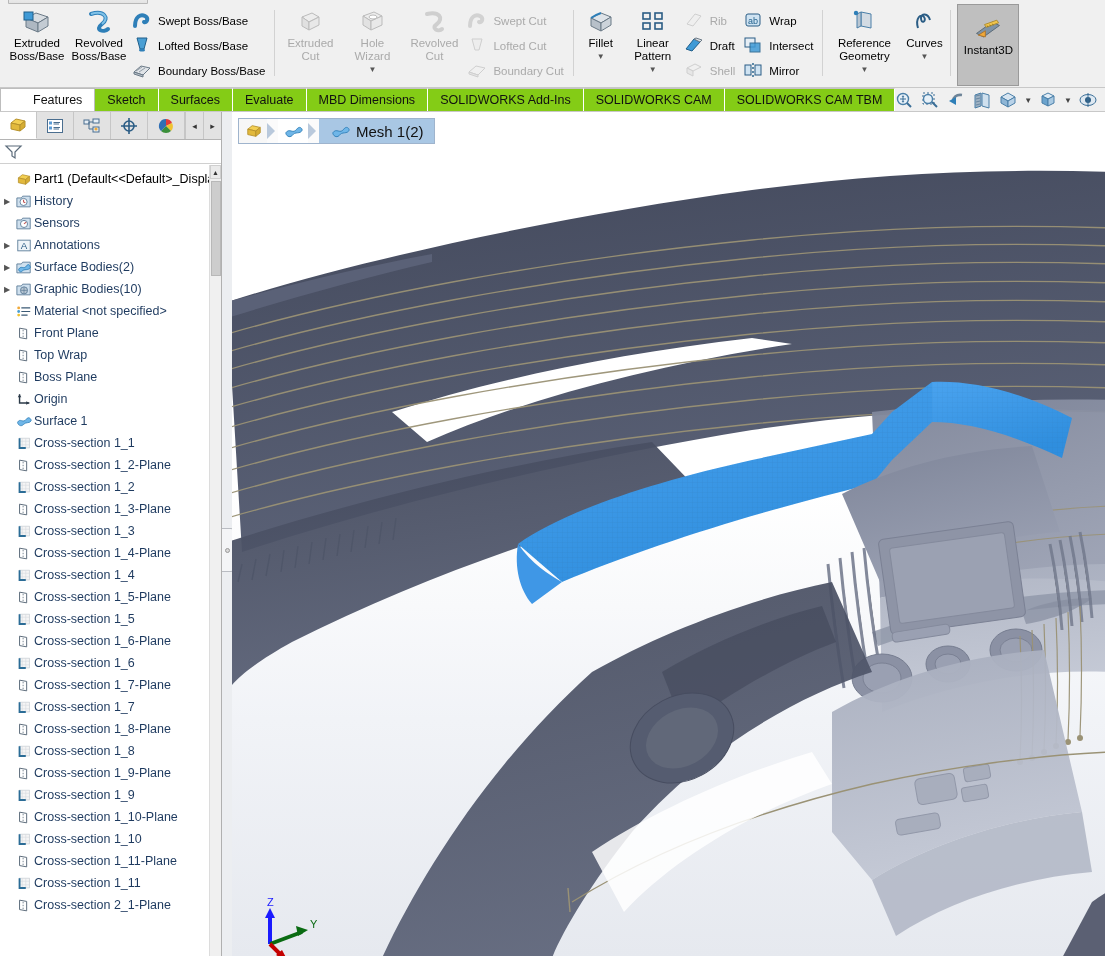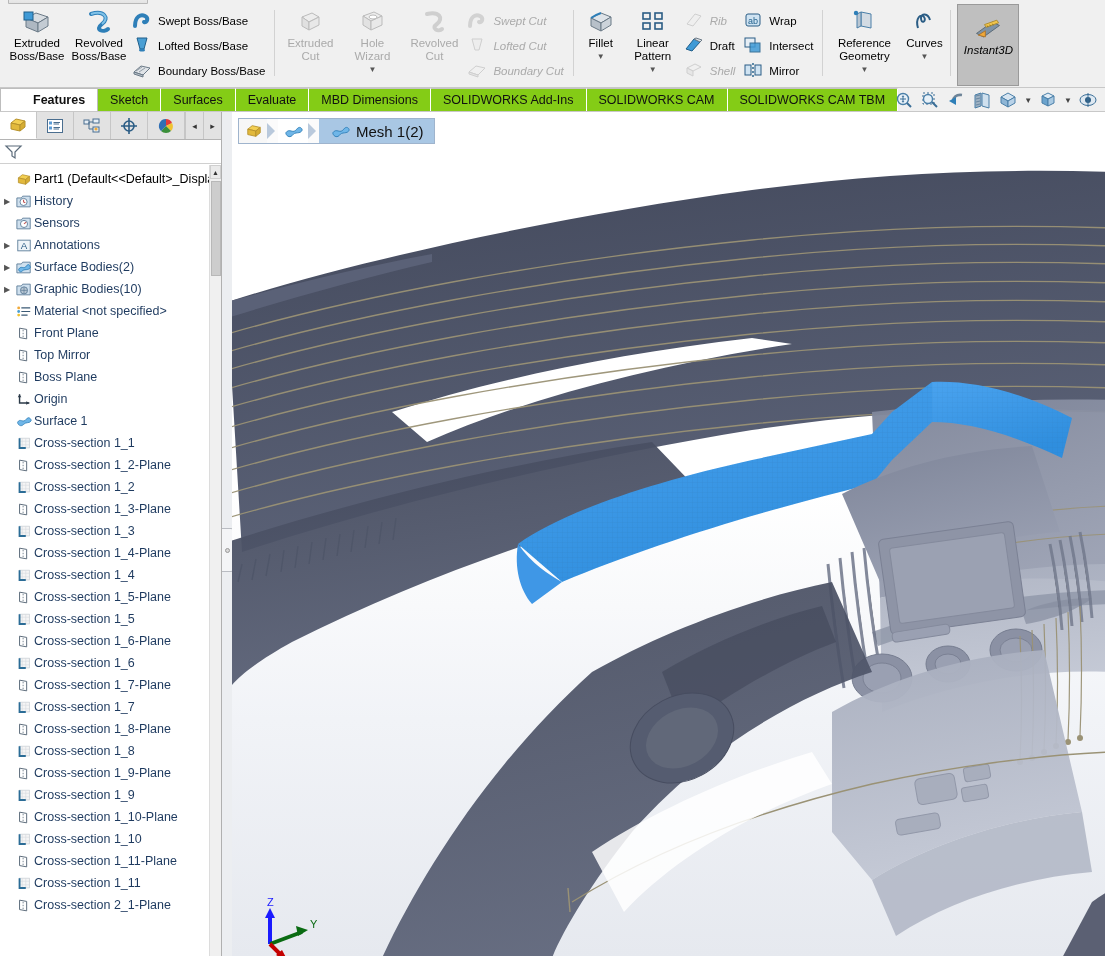--- a/index.html
+++ b/index.html
@@ -42,47 +42,47 @@
     cursor: default;
   }
   .big-btn.wide { width: 74px; }
   .big-btn .lbl { margin-top: 1px; }
   .big-btn.disabled { color: #aaa; }
   .small-list { display: flex; flex-direction: column; padding-top: 4px; }
   .small-btn {
     display: flex; align-items: center; height: 25px;
     font-size: 11.5px; padding-right: 6px; white-space: nowrap;
   }
-  .small-btn.disabled { color: #aaa; font-style: italic; }
+  .small-btn.disabled { color: #aaa; }
   .small-btn .ico { width: 24px; height: 22px; flex: 0 0 24px; margin-right: 4px;
                     display:flex;align-items:flex-start;justify-content:center; }
   .drop-caret {
     width: 100%; text-align: center; font-size: 8px; color: #555; margin-top: 2px;
   }
   .instant3d {
     border: 1px solid #9a9a9a; background: #bfbfbf;
-    width: 62px; height: 82px; padding-top: 10px; font-style: italic;
+    width: 62px; height: 82px; padding-top: 10px;
   }
   .icon32 { width: 30px; height: 28px; display:flex;align-items:center;justify-content:center;}
 
   
   .cmdtabs {
     position: absolute; left: 0; top: 88px; width: 1105px; height: 24px;
     background: #f0f0f0;
     display: flex; align-items: flex-end;
     border-bottom: 1px solid #c8c8c8;
   }
   .cmdtab {
     height: 23px; line-height: 23px; padding: 0 12px;
     font-size: 12.5px; background: #84cc16;
     border-right: 1px solid #fff; border-top: 1px solid #c4c4c4;
     color: #111; cursor: default;
   }
   .cmdtab.active {
-    background: #fff; font-weight: bold;
+    background: #fff; font-weight: normal;
     border-top: 1px solid #bdbdbd; border-left: 1px solid #bdbdbd;
     border-right: 1px solid #bdbdbd;
     padding-left: 32px;
   }
   .viewtools {
     position: absolute; right: 6px; top: 89px; display: flex; align-items: center; gap: 4px;
   }
   .viewtools .vt { width: 22px; height: 22px; display:flex;align-items:center;justify-content:center; }
   .viewtools .vcaret { font-size: 8px; color: #444; margin: 0 1px; }
 
@@ -647,21 +647,21 @@
           <span class="tl">Front Plane</span>
         </div>
         <div class="trow">
           <span class="exp"></span>
           <span class="ti">
             <svg width="16" height="15" viewBox="0 0 18 16">
               <path d="M4 2 L12 3.4 L12 14 L4 12.6 Z" fill="#fff" stroke="#5b6b7a" stroke-width="1.1"></path>
               <path d="M8 4 V12" stroke="#5b6b7a" stroke-width="0.9" stroke-dasharray="1.6 1.6"></path>
             </svg>
           </span>
-          <span class="tl">Top Mirror</span>
+          <span class="tl">Top Wrap</span>
         </div>
         <div class="trow">
           <span class="exp"></span>
           <span class="ti">
             <svg width="16" height="15" viewBox="0 0 18 16">
               <path d="M4 2 L12 3.4 L12 14 L4 12.6 Z" fill="#fff" stroke="#5b6b7a" stroke-width="1.1"></path>
               <path d="M8 4 V12" stroke="#5b6b7a" stroke-width="0.9" stroke-dasharray="1.6 1.6"></path>
             </svg>
           </span>
           <span class="tl">Boss Plane</span>

